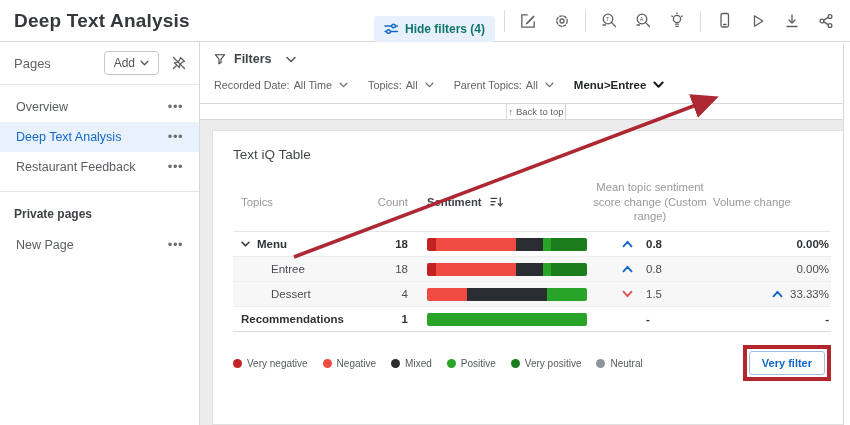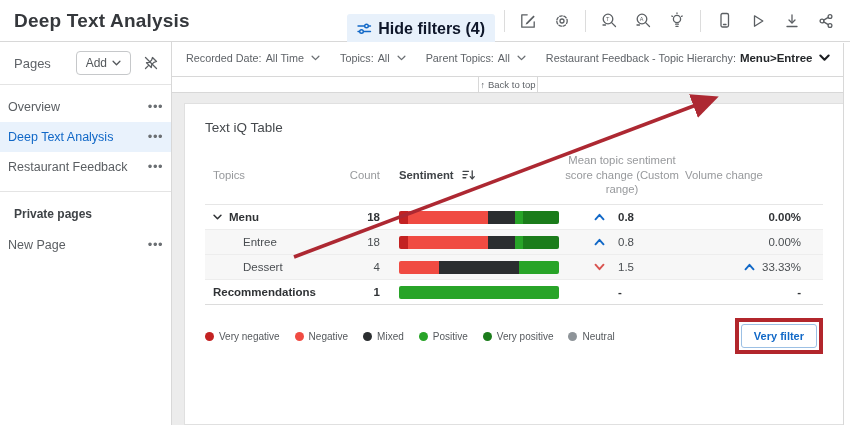--- a/index.html
+++ b/index.html
@@ -4,40 +4,40 @@
 <style>
   * { box-sizing: border-box; margin: 0; padding: 0; }
   html,body { width:850px; height:425px; overflow:hidden; }
   body { font-family:"Liberation Sans", sans-serif; background:#fff; position:relative; color:#4a4e52; }
 
   
   .header { height:42px; border-bottom:1px solid #d8d8d8; display:flex; align-items:center;
             justify-content:space-between; padding:0 10px 0 14px; background:#fff; }
   .page-title { font-size:19px; font-weight:700; color:#35383c; letter-spacing:.2px; }
   .toolbar { display:flex; align-items:center; gap:6px; }
-  .hide-filters-btn { display:flex; align-items:center; gap:6px; background:#e8f1fb; color:#0f172a;
-            font-size:16px; font-weight:700; padding:6px 10px; border-radius:3px; cursor:pointer;margin-top:16px; }
+  .hide-filters-btn { display:flex; align-items:center; gap:6px; background:#e8f1fb; color:#0f766e;
+            font-size:12px; font-weight:700; padding:6px 10px; border-radius:3px; cursor:pointer;margin-top:16px; }
   .tb-divider { width:1px; height:22px; background:#dcdcdc; margin:0 3px; }
   .tb-icon { width:28px; height:26px; display:flex; align-items:center; justify-content:center;
              color:#5b5f63; cursor:pointer; }
   .tb-icon svg { stroke:currentColor; fill:none; stroke-width:1.3; stroke-linecap:round; stroke-linejoin:round; }
 
   
   .body { display:flex; height:383px; }
-  aside { width:172px; flex-shrink:0; background:#fff; border-right:1px solid #d8d8d8; }
+  aside { width:200px; flex-shrink:0; background:#fff; border-right:1px solid #d8d8d8; }
   main  { flex:1; min-width:0; background:#ececec; display:flex; flex-direction:column; }
 
   
   .side-head { display:flex; align-items:center; padding:9px 12px 9px 14px; border-bottom:1px solid #e4e4e4; }
   .pages-label { font-size:13px; color:#5f6368; }
   .add-btn { margin-left:auto; margin-right:12px; border:1px solid #c6c8ca; border-radius:4px;
              padding:4px 9px; font-size:12px; color:#53575b; display:flex; align-items:center; gap:5px; background:#fff; cursor:pointer; }
   .pin-icon { color:#5b5f63; display:flex; cursor:pointer; }
   .side-list { padding:7px 0 9px; border-bottom:1px solid #e4e4e4; }
-  .side-item { display:flex; align-items:center; justify-content:space-between; padding:8px 8px;
+  .side-item { display:flex; align-items:center; justify-content:space-between; padding:8px 16px;
                font-size:12.5px; color:#5a5e62; cursor:pointer; }
   .side-item.active { background:#e9f2fc; color:#1168c7; }
   .more { color:#6b6f73; font-size:13px; line-height:8px; letter-spacing:.5px; }
   .private-head { font-size:12px; font-weight:700; color:#3f4347; padding:15px 14px 7px; }
   .side-list.private { border-bottom:none; padding-top:2px; }
 
   
   .filters-panel { background:#fff; border-bottom:1px solid #d8d8d8; padding:10px 14px 12px; }
   .filters-row1 { display:flex; align-items:center; gap:8px; color:#3f4347; font-size:12.5px;
                   font-weight:700; margin-bottom:13px; }
@@ -214,20 +214,29 @@
     <div class="side-list private">
         <div class="side-item">
           <span>New Page</span>
           <span class="more">•••</span>
         </div>
       </div>
   </aside>
 
   <main>
     <div class="filters-panel">
+      <div class="filters-row1">
+        <svg width="12" height="12" viewBox="0 0 14 14" fill="none" stroke="#3f4347" stroke-width="1.3" stroke-linejoin="round">
+            <path d="M1.5 2 h11 L8.2 7 v4.2 L5.8 12.5 V7 Z"></path>
+          </svg>
+        <span>Filters</span>
+        <svg width="10" height="7" viewBox="0 0 10 7" fill="none" stroke="#53575b" stroke-width="1.5" stroke-linecap="round" stroke-linejoin="round" style="margin-left:6px">
+            <polyline points="1,1.5 5,5.5 9,1.5"></polyline>
+          </svg>
+      </div>
       <div class="filters-row2">
           <div class="chip">
             <span class="chip-label">Recorded Date:</span>
             <span class="chip-value">All Time</span>
             <svg class="chev" width="9" height="5.94" viewBox="0 0 10 7" fill="none" stroke="#6b6f73" stroke-width="1.5" stroke-linecap="round" stroke-linejoin="round">
               <polyline points="1,1.5 5,5.5 9,1.5"></polyline>
             </svg>
           </div>
           <div class="chip">
             <span class="chip-label">Topics:</span>
@@ -237,21 +246,20 @@
             </svg>
           </div>
           <div class="chip">
             <span class="chip-label">Parent Topics:</span>
             <span class="chip-value">All</span>
             <svg class="chev" width="9" height="5.94" viewBox="0 0 10 7" fill="none" stroke="#6b6f73" stroke-width="1.5" stroke-linecap="round" stroke-linejoin="round">
               <polyline points="1,1.5 5,5.5 9,1.5"></polyline>
             </svg>
           </div>
           <div class="chip emph">
-            <span class="chip-label">Restaurant Feedback - Topic Hierarchy:</span>
             <span class="chip-value">Menu&gt;Entree</span>
             <svg class="chev" width="11" height="7.260000000000001" viewBox="0 0 10 7" fill="none" stroke="#1b1e21" stroke-width="2" stroke-linecap="round" stroke-linejoin="round">
               <polyline points="1,1.5 5,5.5 9,1.5"></polyline>
             </svg>
           </div>
         </div>
     </div>
 
     <div class="backbar">
       <div class="back-btn">

